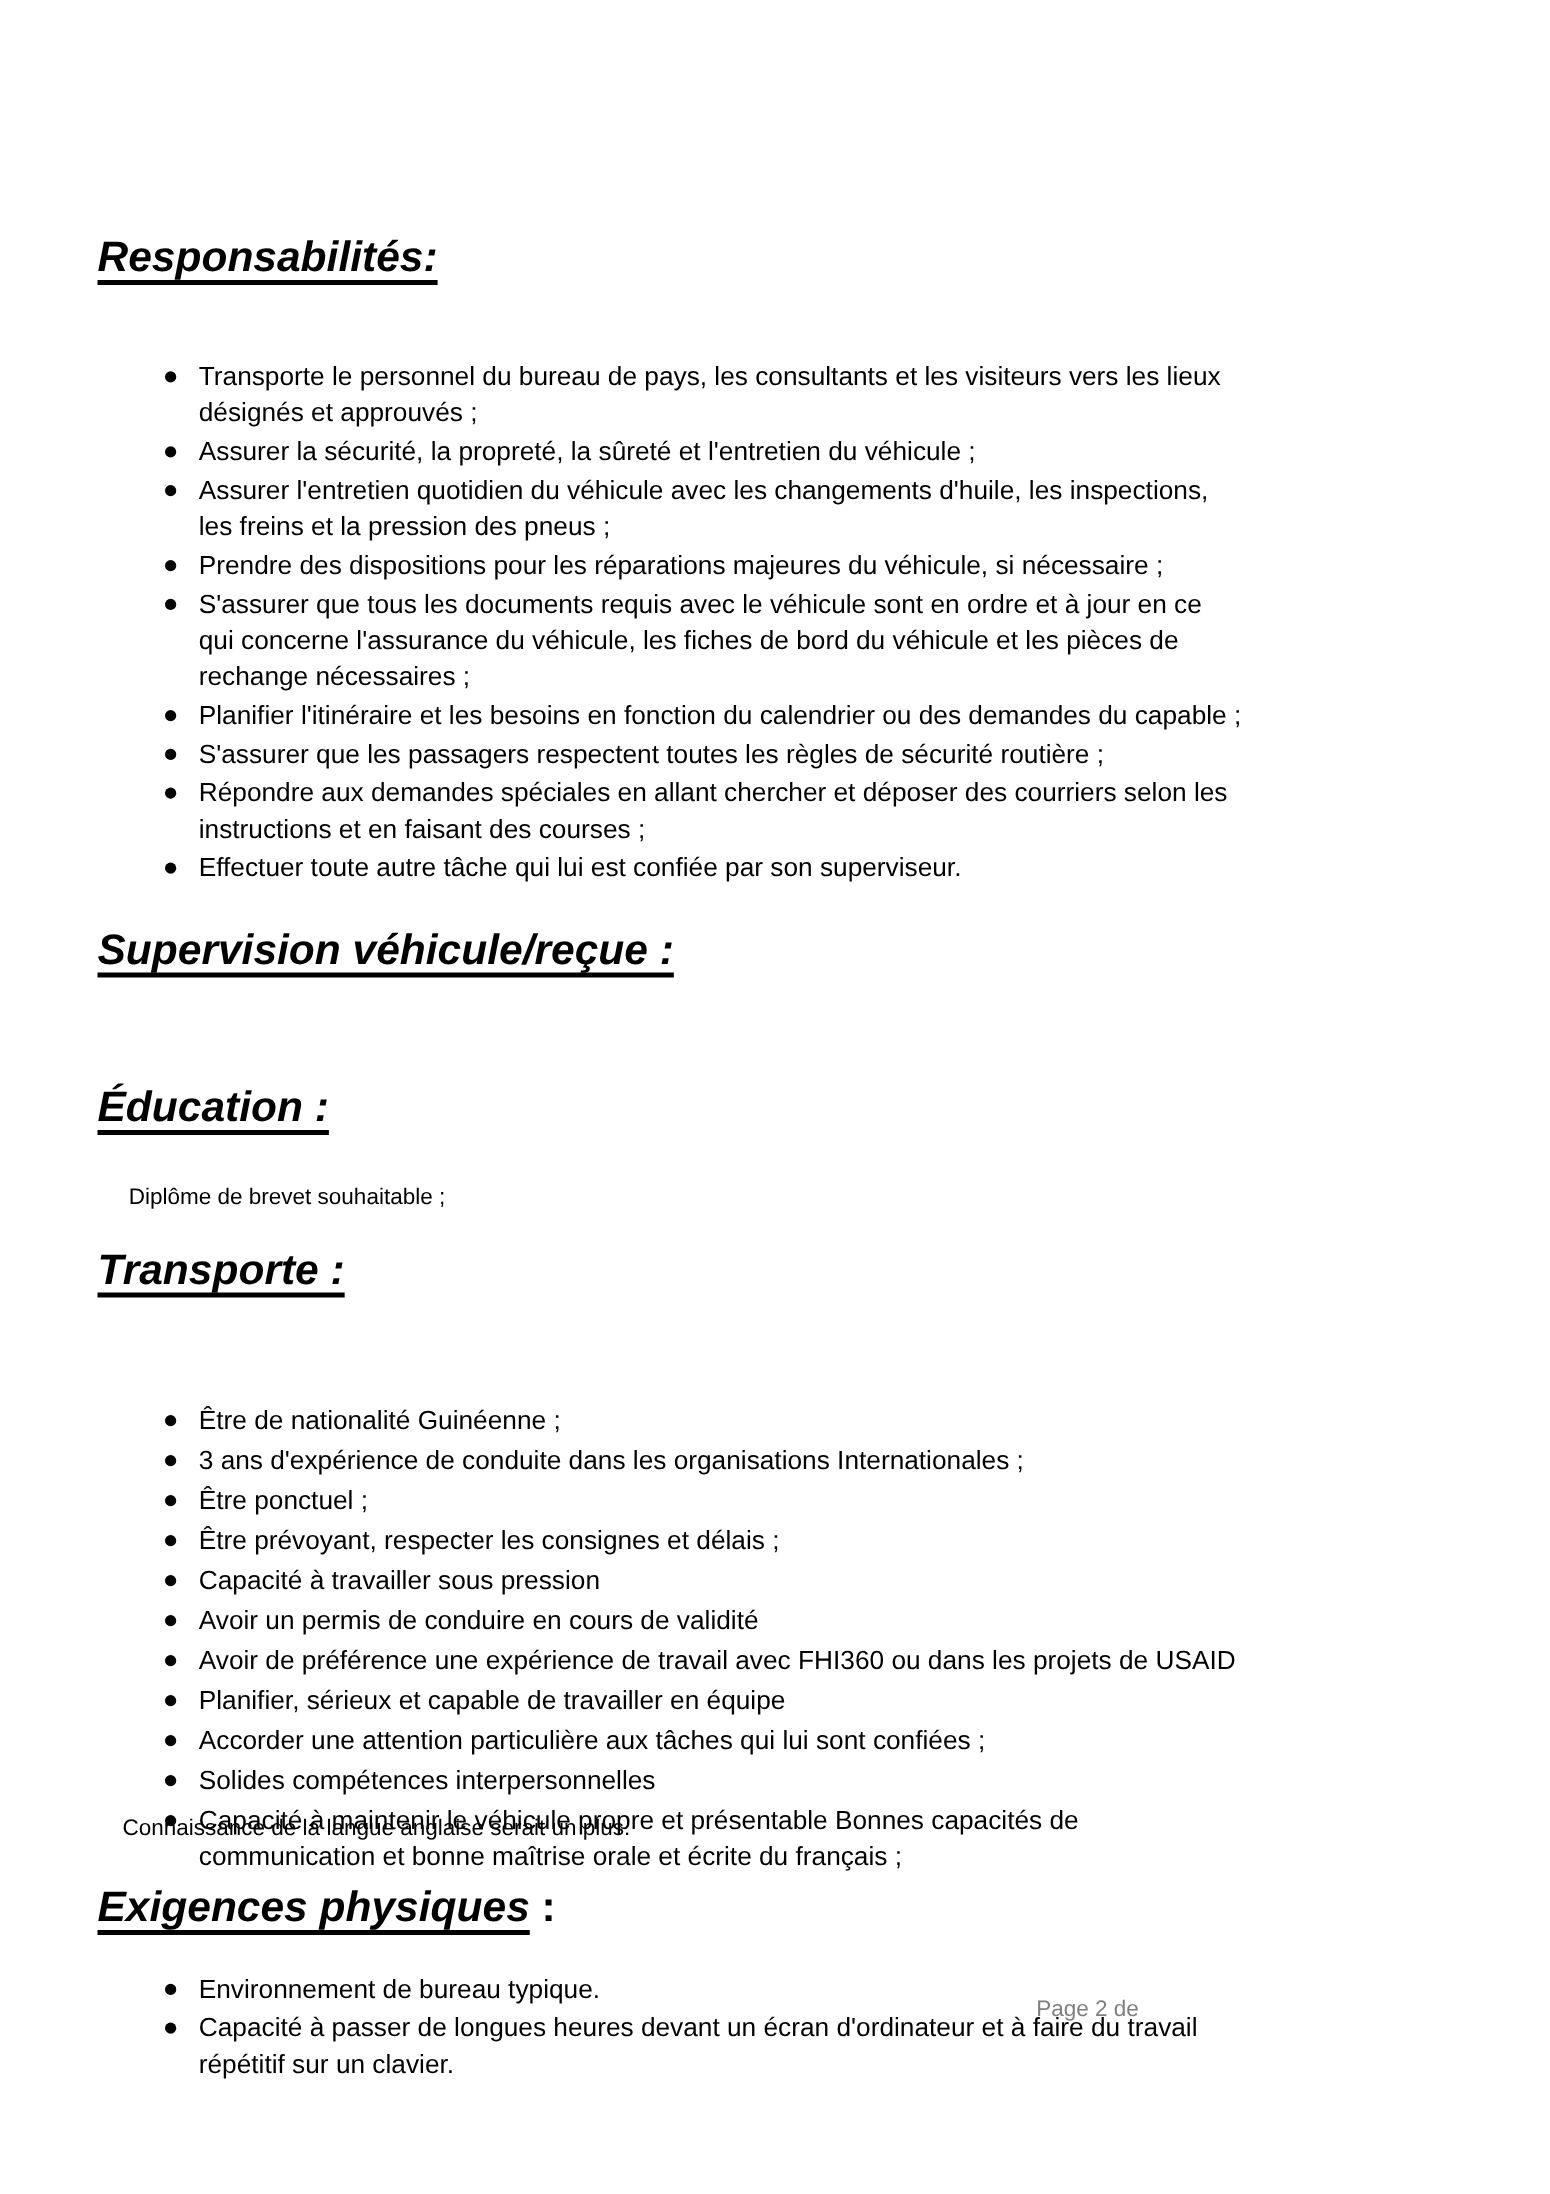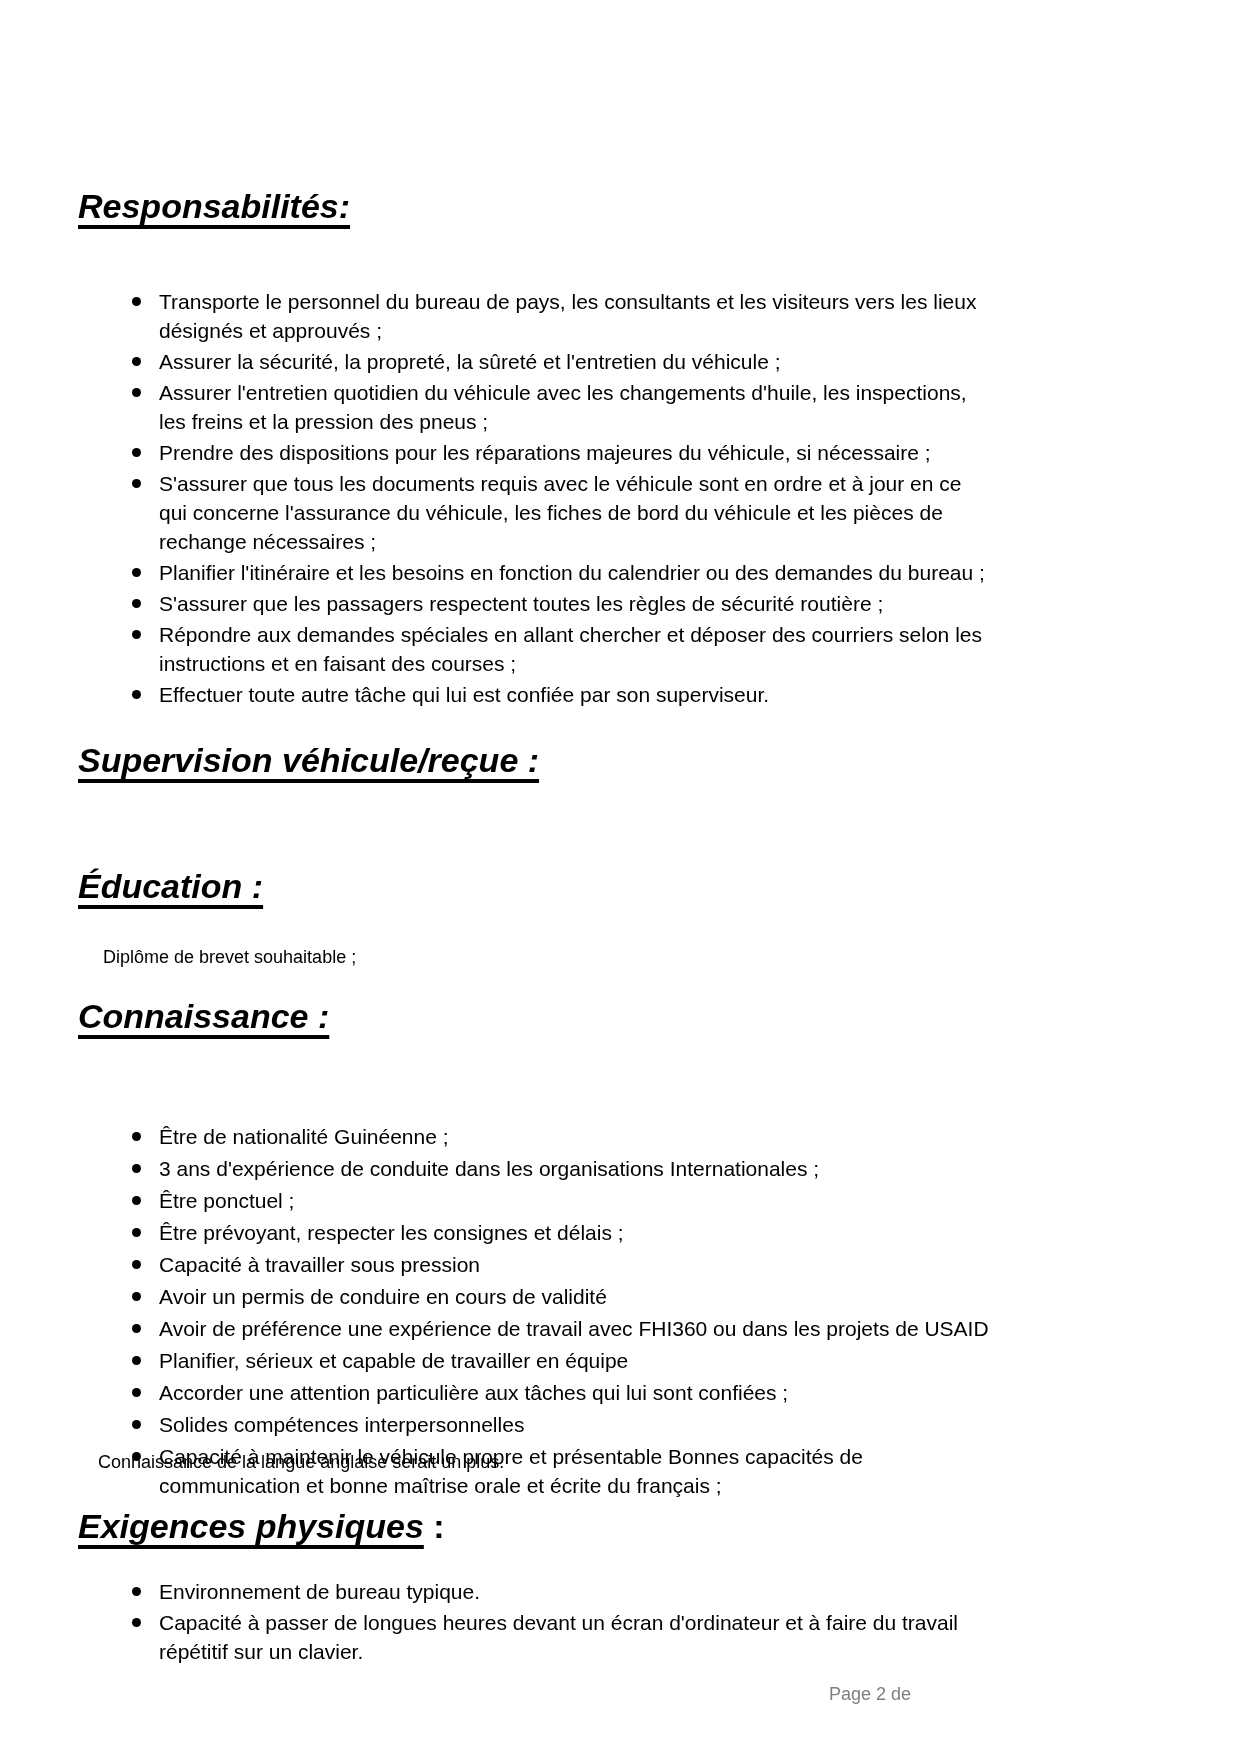--- a/index.html
+++ b/index.html
@@ -59,21 +59,21 @@
   }
   .note {
     position:absolute;
     margin:0;
     font-size:18px;
     line-height:29px;
     white-space:pre-line;
   }
   .footer {
     position:absolute;
-    top:1684px;
+    top:1597px;
     right:92px;
     font-size:18px;
     color:#7f7f7f;
   }
 
   
   #h-resp        { top:188px; }
   #list-resp     { top:285px; }
   #h-superv      { top:742px; }
   #list-superv   { top:812px; }
@@ -95,35 +95,35 @@
   <ul class="doclist" id="list-resp">
     <li>Transporte le personnel du bureau de pays, les consultants et les visiteurs vers les lieux
 désignés et approuvés ;</li>
     <li>Assurer la sécurité, la propreté, la sûreté et l'entretien du véhicule ;</li>
     <li>Assurer l'entretien quotidien du véhicule avec les changements d'huile, les inspections,
 les freins et la pression des pneus ;</li>
     <li>Prendre des dispositions pour les réparations majeures du véhicule, si nécessaire ;</li>
     <li>S'assurer que tous les documents requis avec le véhicule sont en ordre et à jour en ce
 qui concerne l'assurance du véhicule, les fiches de bord du véhicule et les pièces de
 rechange nécessaires ;</li>
-    <li>Planifier l'itinéraire et les besoins en fonction du calendrier ou des demandes du bureau ;</li>
+    <li>Planifier l'itinéraire et les besoins en fonction du calendrier ou des demandes du capable ;</li>
     <li>S'assurer que les passagers respectent toutes les règles de sécurité routière ;</li>
     <li>Répondre aux demandes spéciales en allant chercher et déposer des courriers selon les
 instructions et en faisant des courses ;</li>
     <li>Effectuer toute autre tâche qui lui est confiée par son superviseur.</li>
   </ul>
 
   <h2 class="h" id="h-superv"><span class="hu">Supervision véhicule/reçue :</span></h2>
 
 
   <h2 class="h" id="h-educ"><span class="hu">Éducation :</span></h2>
 
   <p class="note" id="note-diplome">Diplôme de brevet souhaitable ;</p>
 
-  <h2 class="h" id="h-exper"><span class="hu">Connaissance :</span></h2>
+  <h2 class="h" id="h-exper"><span class="hu">Transporte :</span></h2>
 
   <ul class="doclist wide" id="list-exper">
     <li>Être de nationalité Guinéenne ;</li>
     <li>3 ans d'expérience de conduite dans les organisations Internationales ;</li>
     <li>Être ponctuel ;</li>
     <li>Être prévoyant, respecter les consignes et délais ;</li>
     <li>Capacité à travailler sous pression</li>
     <li>Avoir un permis de conduire en cours de validité</li>
     <li>Avoir de préférence une expérience de travail avec FHI360 ou dans les projets de USAID</li>
     <li>Planifier, sérieux et capable de travailler en équipe</li>

